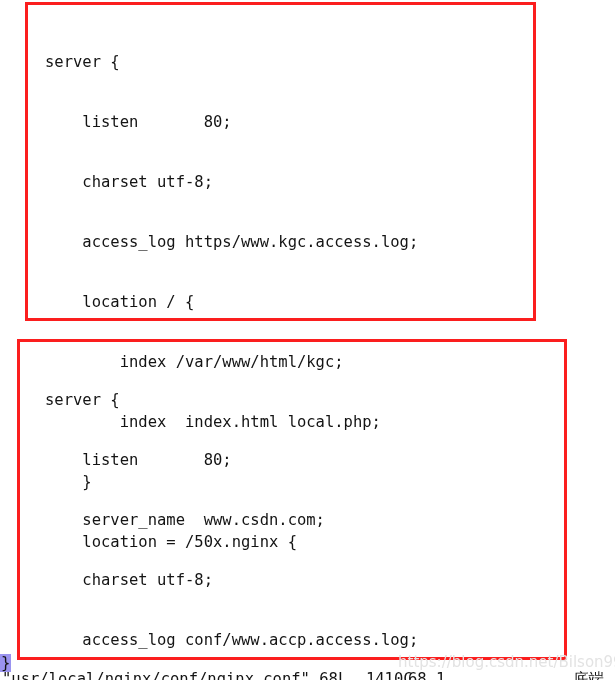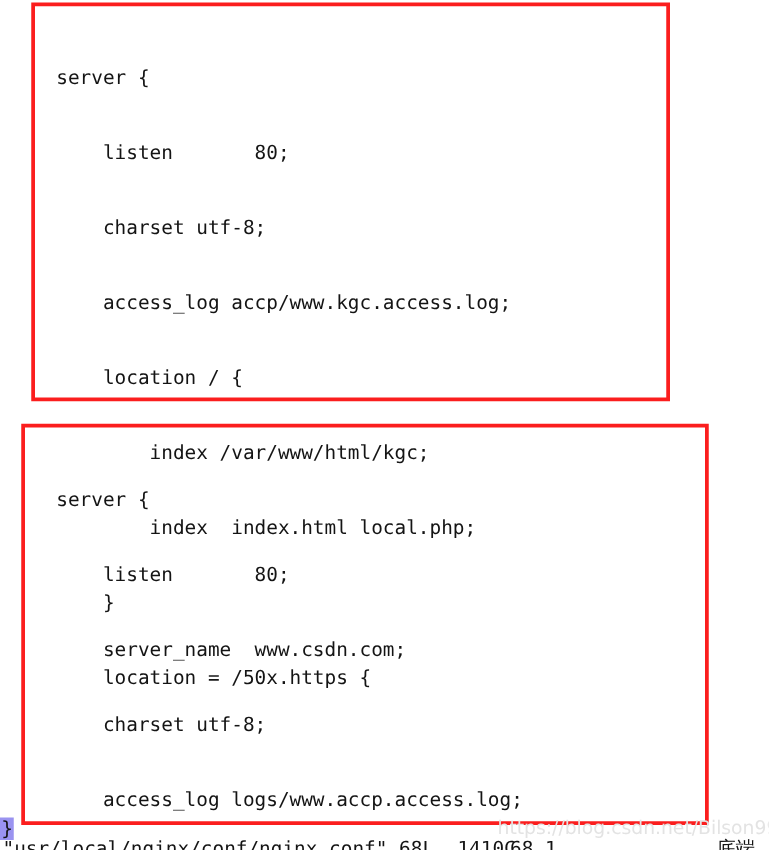--- a/index.html
+++ b/index.html
@@ -102,38 +102,38 @@
 </style>
 </head>
 <body>
 
 <div id="terminal">
 
   <div class="code-block" id="block-kgc">
     <div class="code-line">server {</div>
     <div class="code-line">    listen       80;</div>
     <div class="code-line">    charset utf-8;</div>
-    <div class="code-line">    access_log accp/www.kgc.access.log;</div>
+    <div class="code-line">    access_log https/www.kgc.access.log;</div>
     <div class="code-line">    location / {</div>
     <div class="code-line">        index /var/www/html/kgc;</div>
     <div class="code-line">        index  index.html local.php;</div>
     <div class="code-line">    }</div>
-    <div class="code-line">    location = /50x.https {</div>
+    <div class="code-line">    location = /50x.nginx {</div>
     
     
     
     
   </div>
 
   <div class="code-block" id="block-accp">
     <div class="code-line">server {</div>
     <div class="code-line">    listen       80;</div>
     <div class="code-line">    server_name  www.csdn.com;</div>
     <div class="code-line">    charset utf-8;</div>
-    <div class="code-line">    access_log logs/www.accp.access.log;</div>
+    <div class="code-line">    access_log conf/www.accp.access.log;</div>
     
     
     
     
     
     
     
     
     
     

